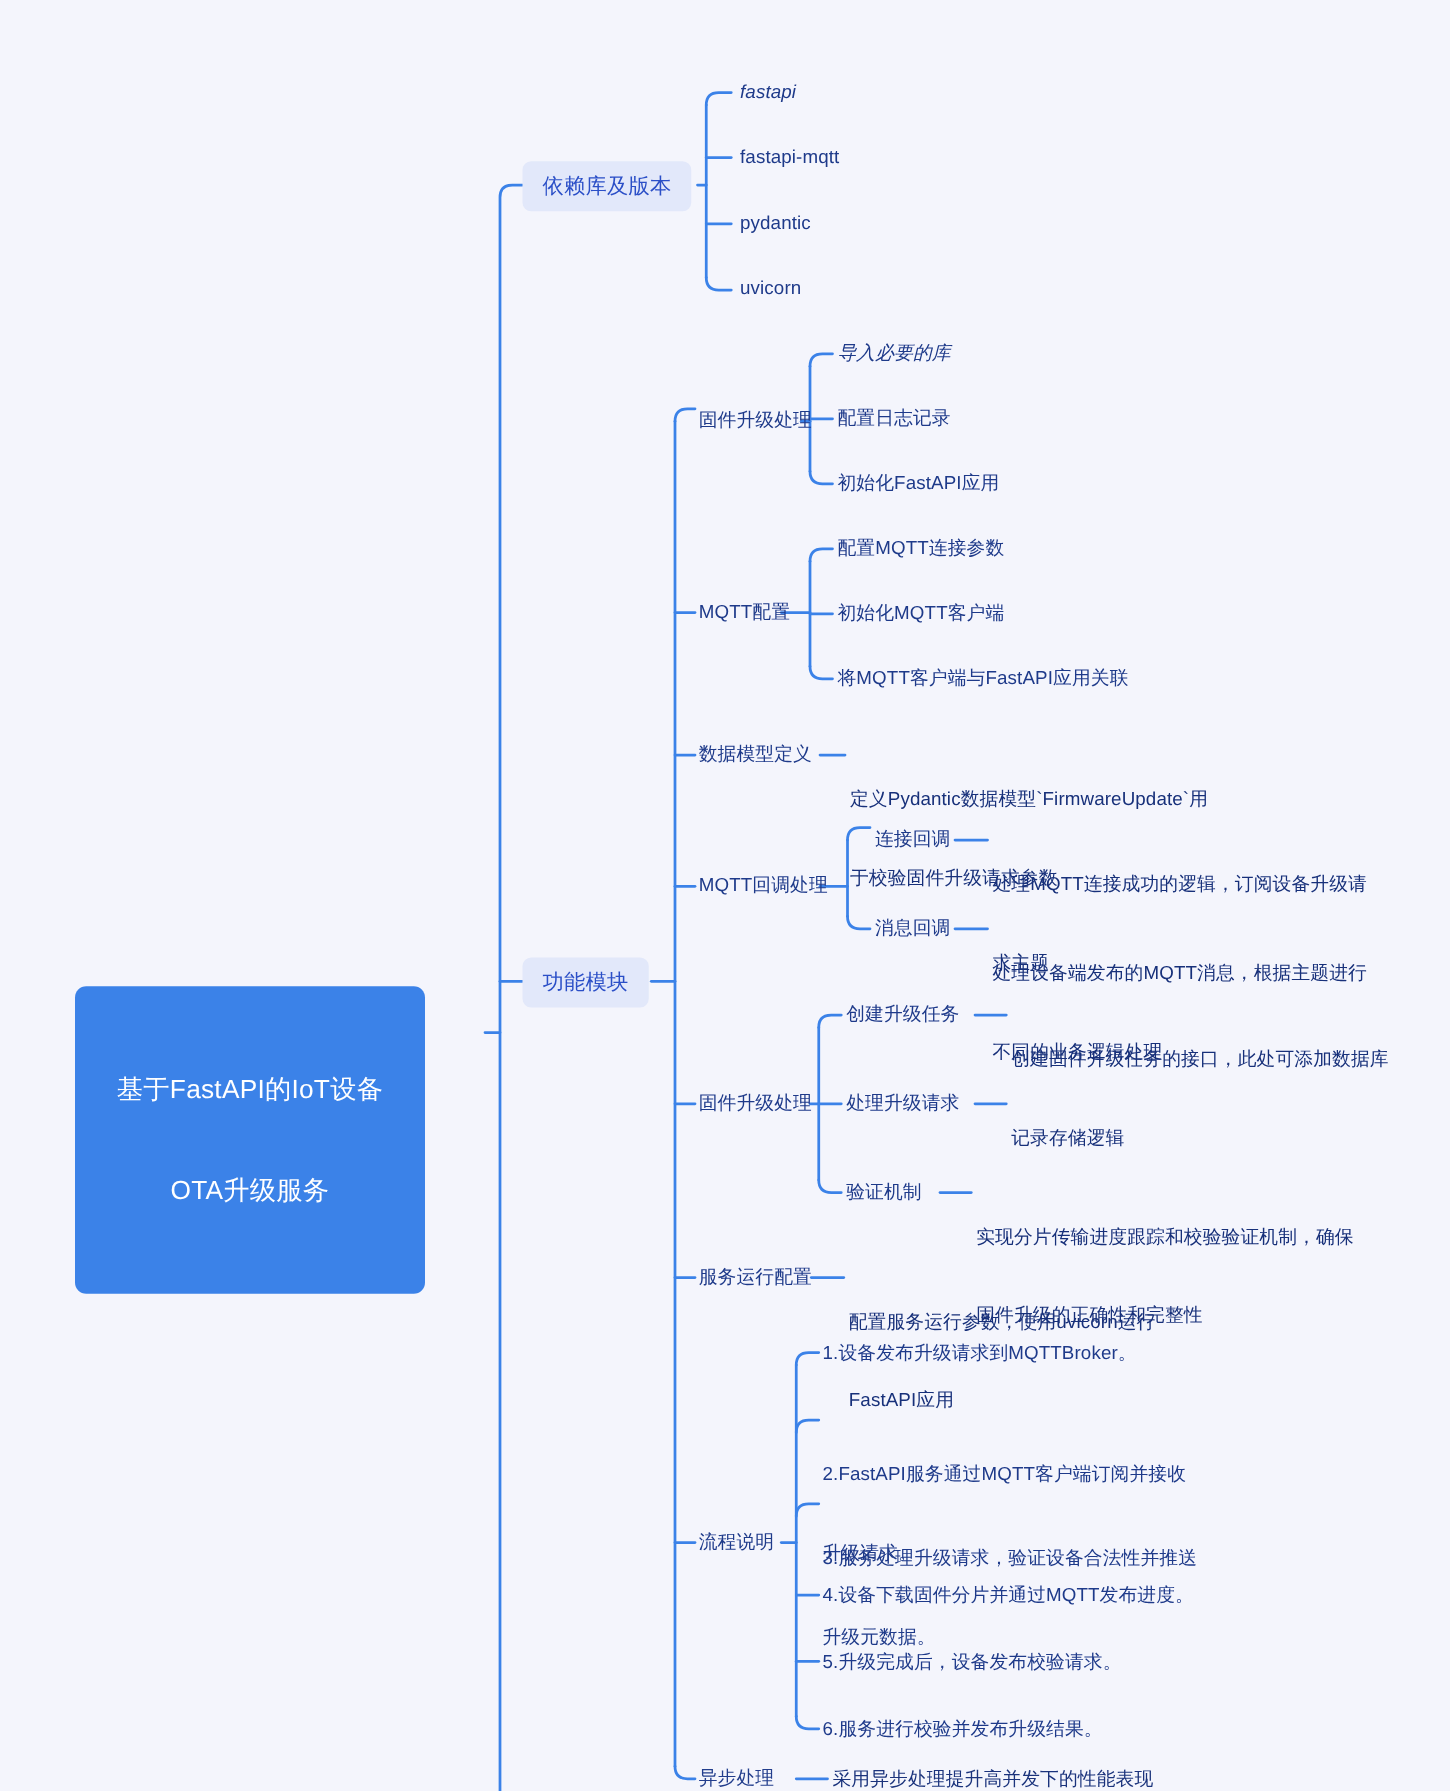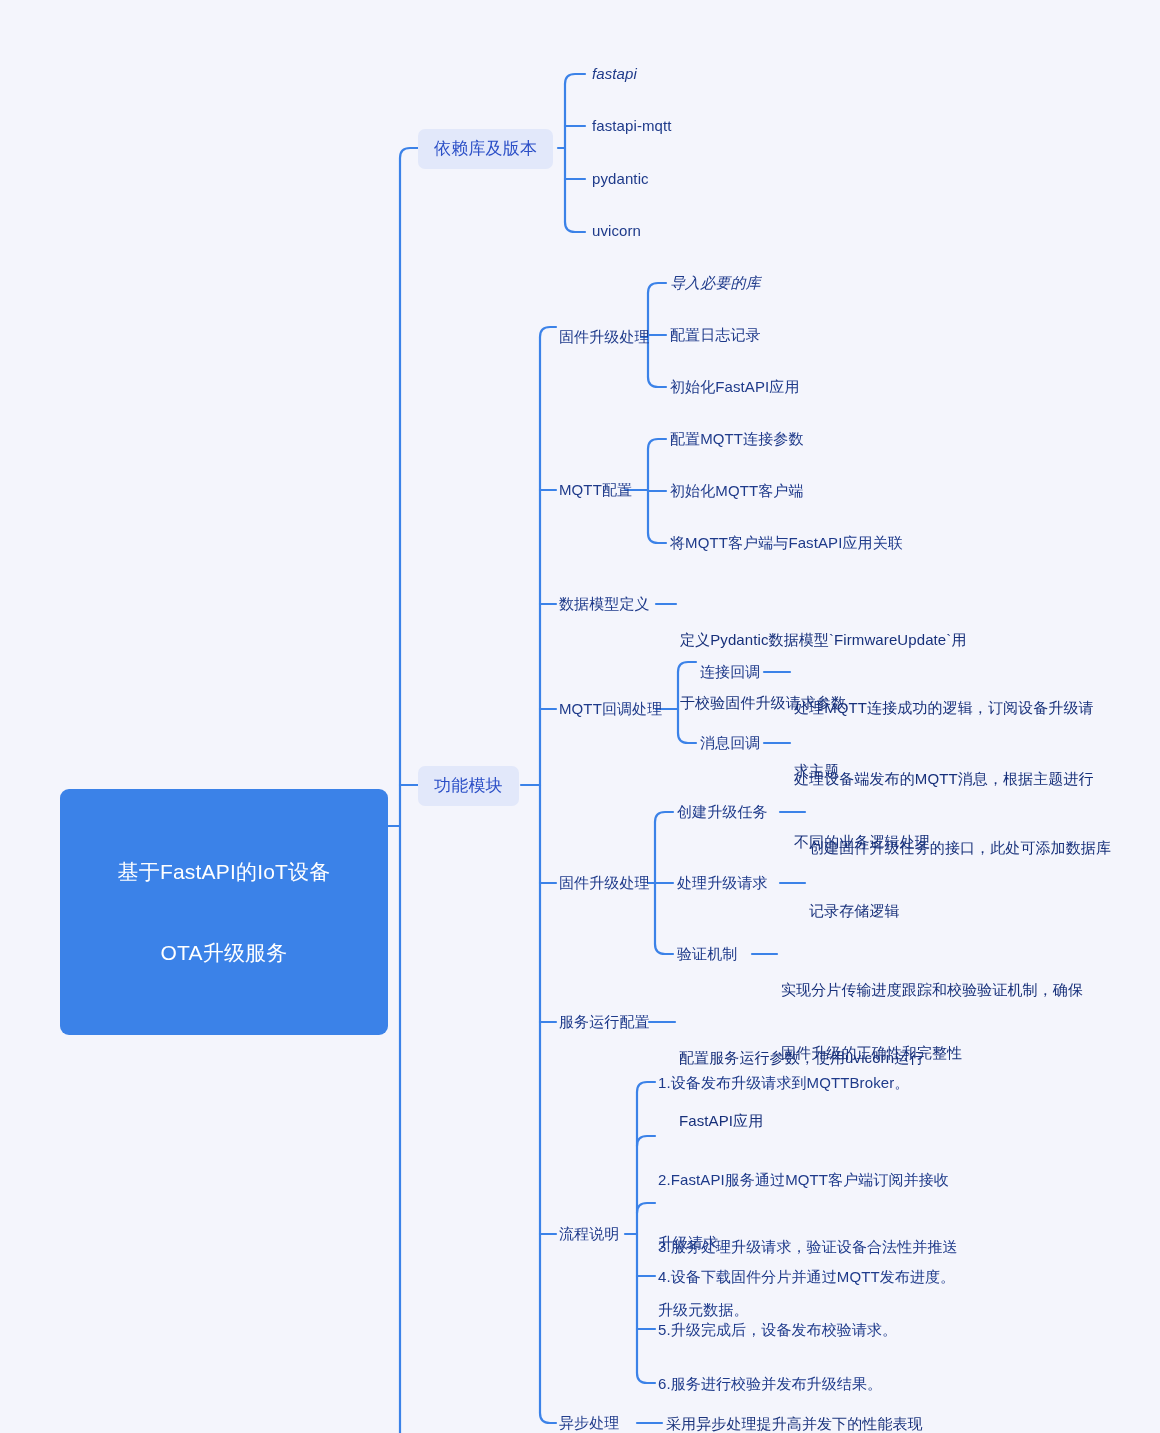--- a/index.html
+++ b/index.html
@@ -151,21 +151,21 @@
       <path d="M 637 1373 Q 637 1383 647 1383 L 655 1383"></path>
       <path d="M 637 1146 Q 637 1136 647 1136 L 655 1136"></path>
       <path d="M 637 1213 Q 637 1203 647 1203 L 655 1203"></path>
       <path d="M 637 1276 L 647 1276 L 655 1276"></path>
       <path d="M 637 1329 L 647 1329 L 655 1329"></path>
 
       <path d="M 637 1423 L 662 1423"></path>
     </g>
   </svg>
 
-  <div class="node root" style="left:60px; top:789px; width:328px;">
+  <div class="node root" style="left:60px; top:789px; width:280px;">
     <div>基于FastAPI的IoT设备</div>
     <div>OTA升级服务</div>
   </div>
 
   <div class="node lvl1" style="left:418px; top:129px;">依赖库及版本</div>
 
   <div class="node lvl1" style="left:418px; top:766px;">功能模块</div>
 
   <div class="node lvl2" style="left:592px; top:64px;font-style:italic;">fastapi</div>
   <div class="node lvl2" style="left:592px; top:116px;">fastapi-mqtt</div>

